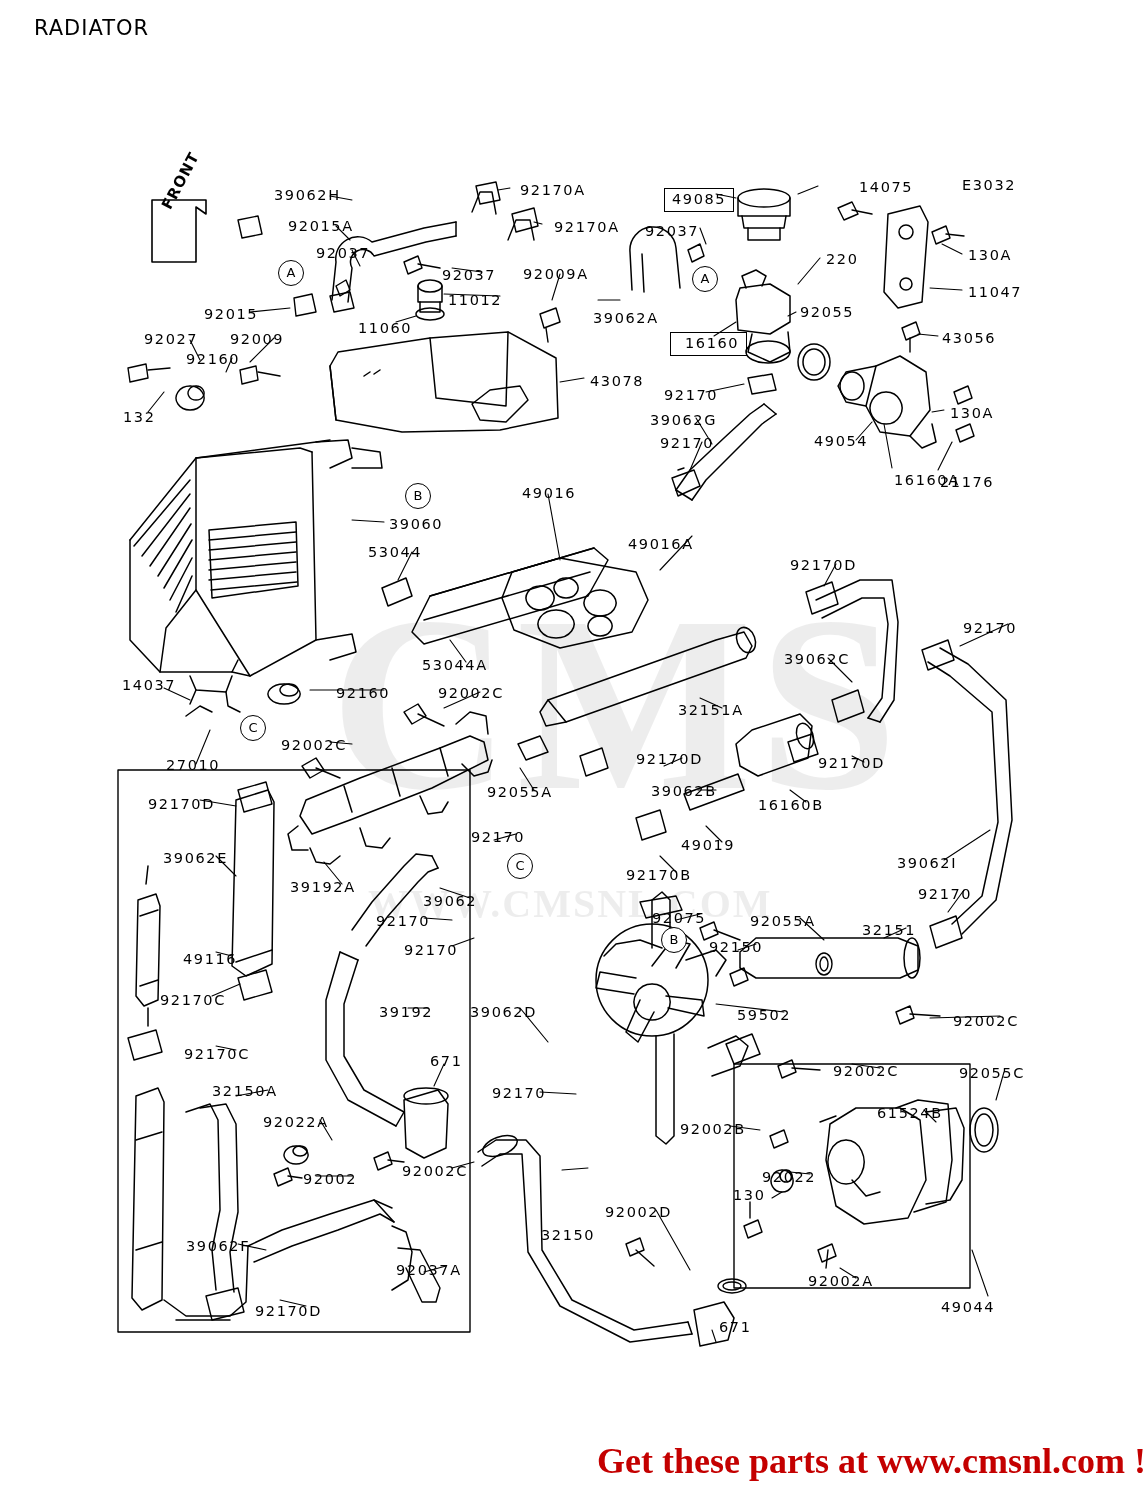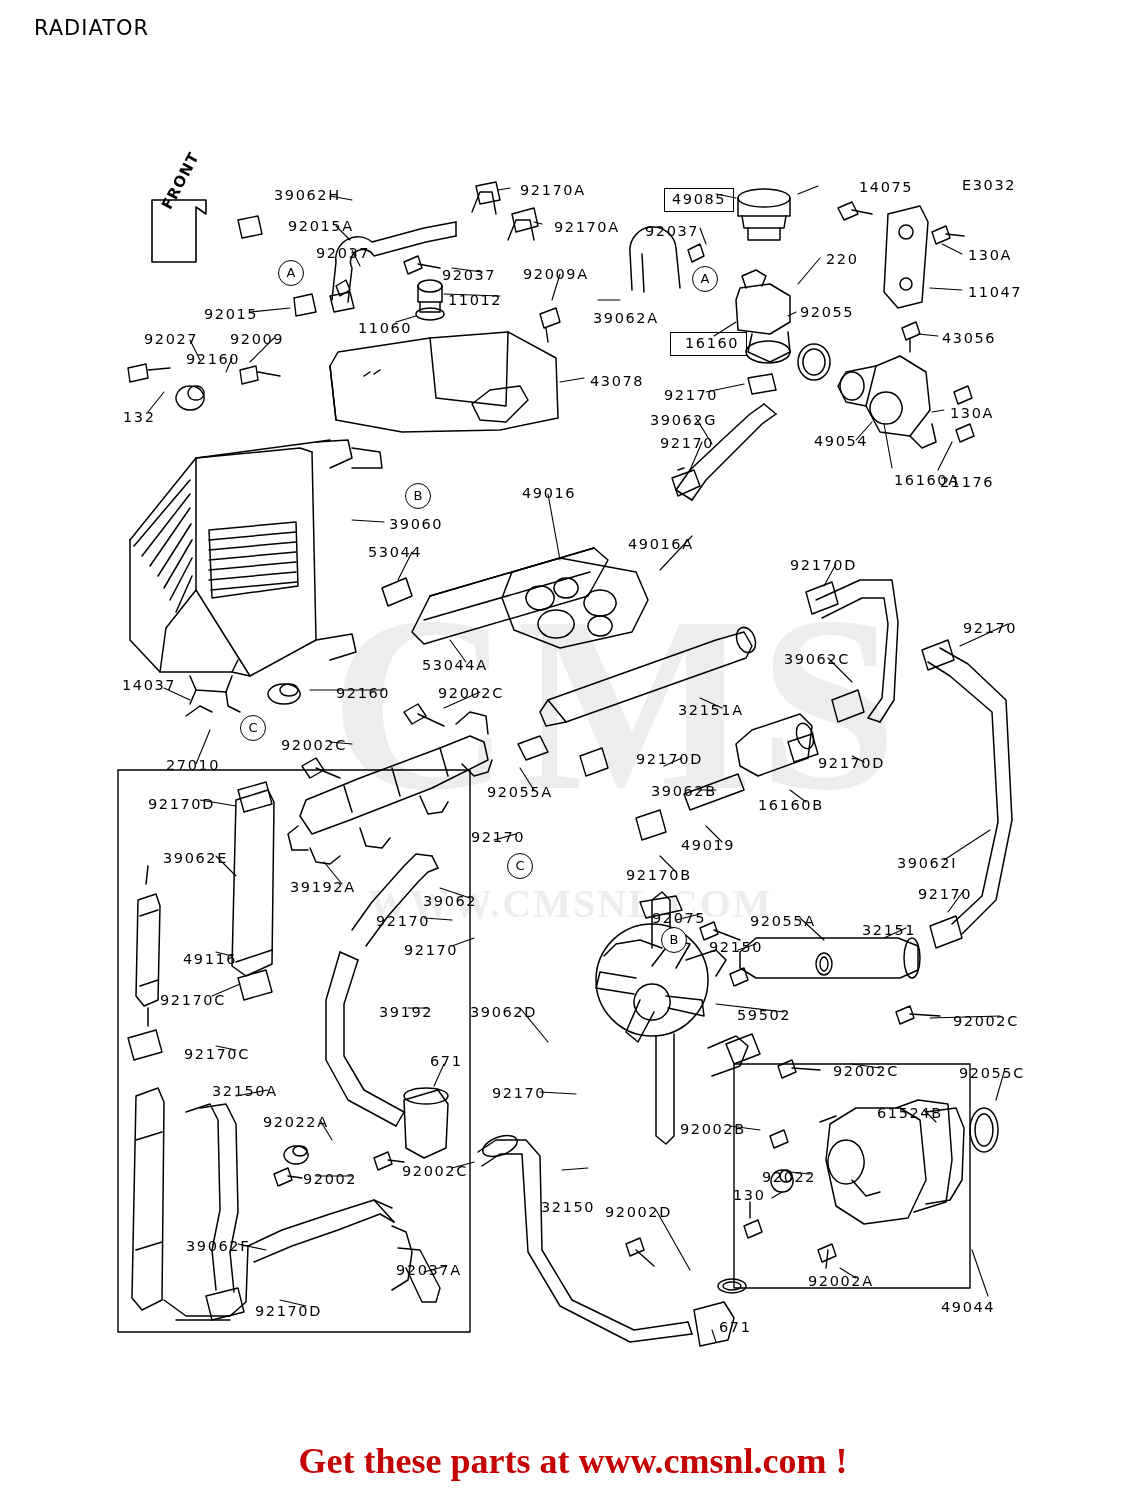--- a/index.html
+++ b/index.html
@@ -27,21 +27,21 @@
     font-size: 21px;
     letter-spacing: 1px;
     font-family: "DejaVu Sans", sans-serif;
     color: #000;
   }
   #footer {
     position: absolute;
     left: 0;
     top: 1440px;
     width: 1146px;
-    text-align: center;
+    text-align: right;
     font-family: "Liberation Serif", serif;
     font-weight: bold;
     font-size: 36px;
     color: #c40000;
   }
   #art {
     position: absolute;
     left: 0;
     top: 0;
     width: 1146px;
@@ -565,21 +565,21 @@
       <div class="lbl" style="left: 430px; top: 1054px;">671</div>
       <div class="lbl" style="left: 833px; top: 1064px;">92002C</div>
       <div class="lbl" style="left: 212px; top: 1084px;">32150A</div>
       <div class="lbl" style="left: 492px; top: 1086px;">92170</div>
       <div class="lbl" style="left: 877px; top: 1106px;">61524B</div>
       <div class="lbl" style="left: 263px; top: 1115px;">92022A</div>
       <div class="lbl" style="left: 680px; top: 1122px;">92002B</div>
       <div class="lbl" style="left: 762px; top: 1170px;">92022</div>
       <div class="lbl" style="left: 303px; top: 1172px;">92002</div>
       <div class="lbl" style="left: 402px; top: 1164px;">92002C</div>
-      <div class="lbl" style="left: 541px; top: 1200px;">32150</div>
+      <div class="lbl" style="left: 541px; top: 1228px;">32150</div>
       <div class="lbl" style="left: 733px; top: 1188px;">130</div>
       <div class="lbl" style="left: 605px; top: 1205px;">92002D</div>
       <div class="lbl" style="left: 186px; top: 1239px;">39062F</div>
       <div class="lbl" style="left: 396px; top: 1263px;">92037A</div>
       <div class="lbl" style="left: 808px; top: 1274px;">92002A</div>
       <div class="lbl" style="left: 255px; top: 1304px;">92170D</div>
       <div class="lbl" style="left: 941px; top: 1300px;">49044</div>
       <div class="lbl" style="left: 719px; top: 1320px;">671</div>
     </div>
   <div id="refs">

